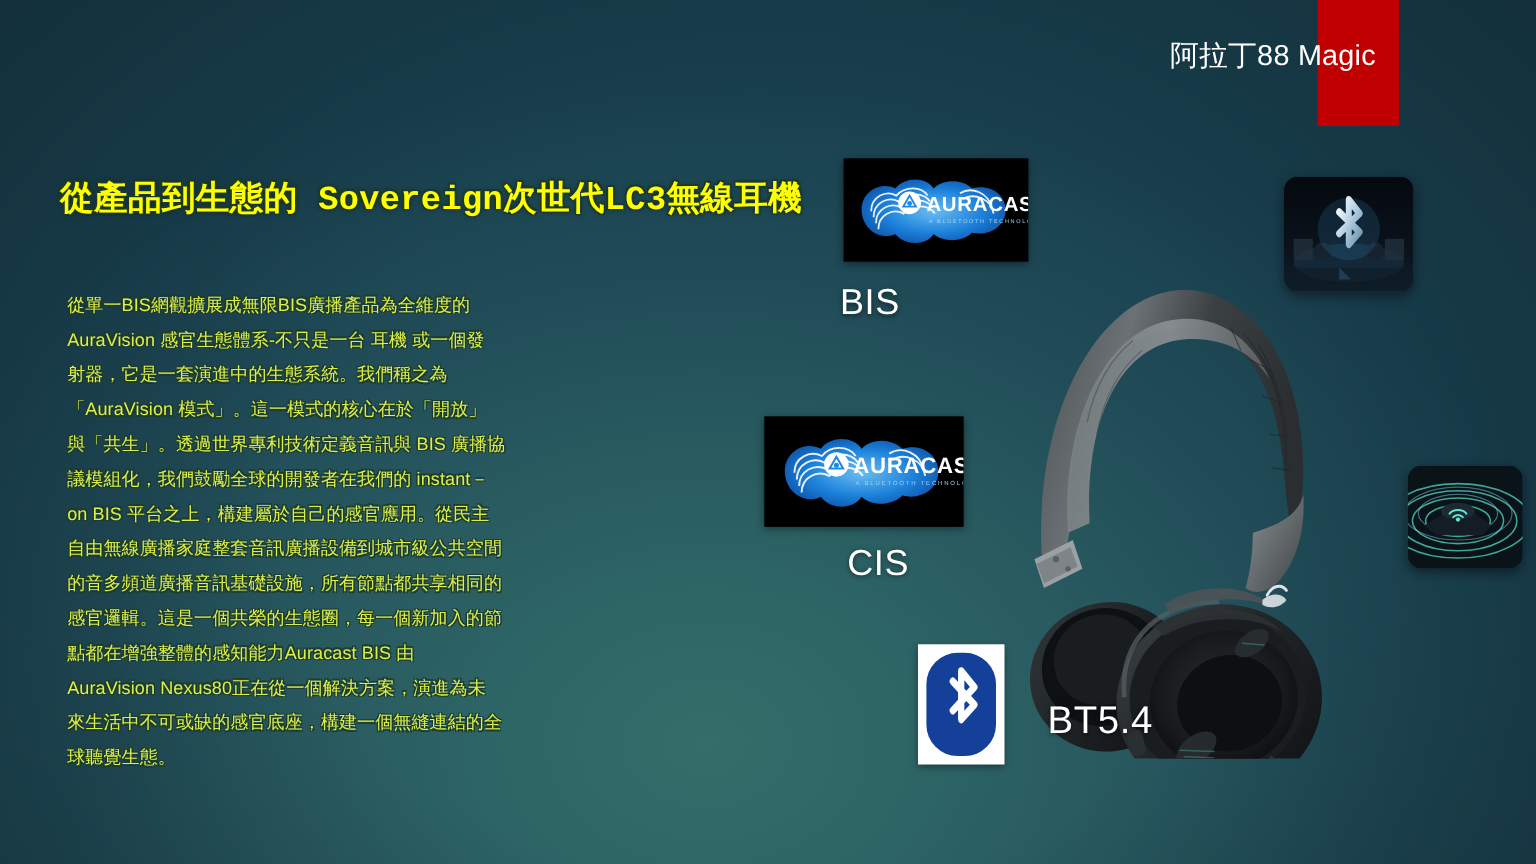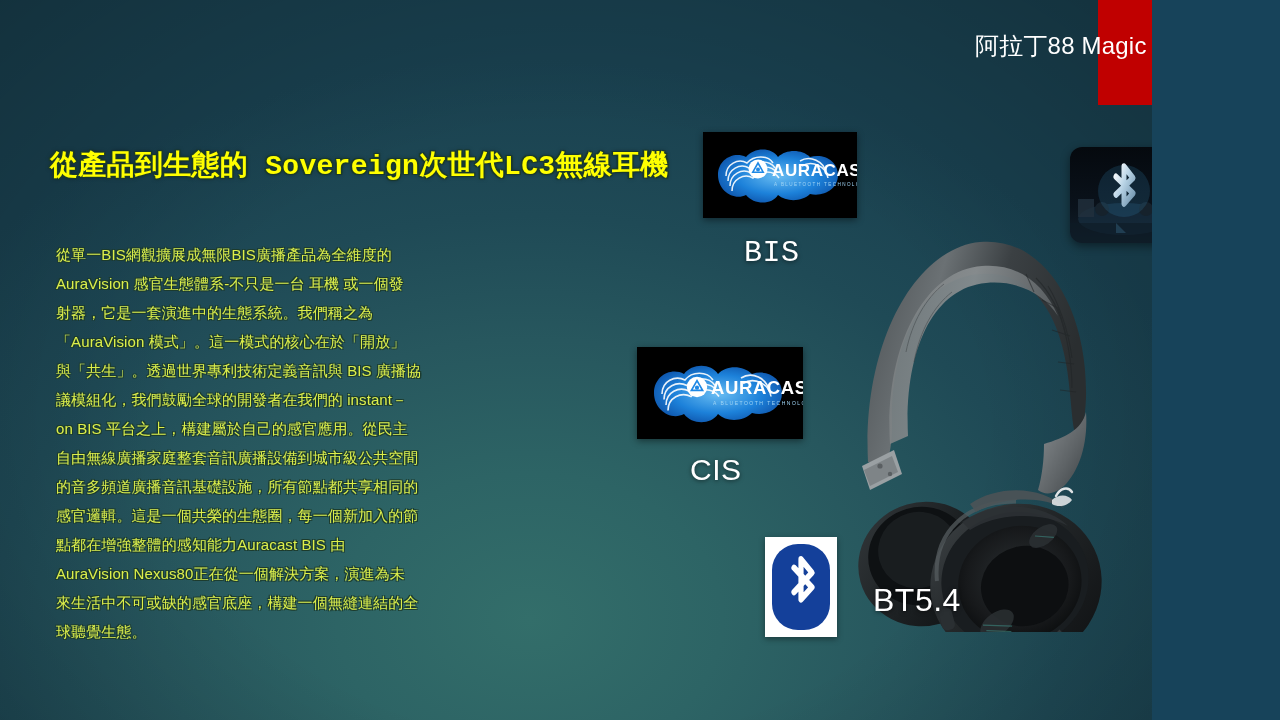--- a/index.html
+++ b/index.html
@@ -2,21 +2,21 @@
 <html><head>
 <meta charset="utf-8">
 <style>
   html,body{margin:0;padding:0;}
   body{
     width:1280px;height:720px;overflow:hidden;
     font-family:"Liberation Sans","DejaVu Sans",sans-serif;
     background:#17435a;
   }
   #slide{
-    position:relative;width:1152px;height:720px;overflow:hidden;
+    position:relative;width:1280px;height:720px;overflow:hidden;
     background:
       radial-gradient(ellipse 740px 560px at 46% 86%, #336e6a 0%, #2d6465 26%, #27575e 50%, #1f4a56 72%, #19404f 100%),
       linear-gradient(135deg,#17435a 0%,#1d4e58 40%,#2a6061 70%,#15394b 100%);
   }
   #slide:after{
     content:"";position:absolute;inset:0;pointer-events:none;
     background:radial-gradient(ellipse 900px 680px at 50% 60%, rgba(0,0,0,0) 45%, rgba(0,0,0,.28) 100%);
   }
 
   
@@ -56,22 +56,22 @@
     box-shadow:0 2px 7px rgba(0,0,0,.45);
   }
   .auracast-tile.t1{left:703px;top:132px;width:154px;height:86px;}
   .auracast-tile.t2{left:637px;top:347px;width:166px;height:92px;}
   .auracast-tile svg{display:block;width:100%;height:100%;}
 
   .tile-label{
     position:absolute;z-index:6;color:#ffffff;font-size:30px;letter-spacing:.5px;
     text-shadow:0 1px 4px rgba(0,0,0,.55);
   }
-  .tile-label.bis{left:744px;top:236px;font-family:Liberation Mono, monospace;}
-  .tile-label.cis{left:690px;top:453px;}
+  .tile-label.bis{left:700px;top:236px;}
+  .tile-label.cis{left:706px;top:453px;}
   .tile-label.bt{left:873px;top:582px;font-size:32px;}
 
   
   .bt-white{
     position:absolute;left:765px;top:537px;width:72px;height:100px;
     background:#ffffff;z-index:5;box-shadow:0 2px 6px rgba(0,0,0,.4);
   }
   .bt-white svg{display:block;width:100%;height:100%;}
 
   

